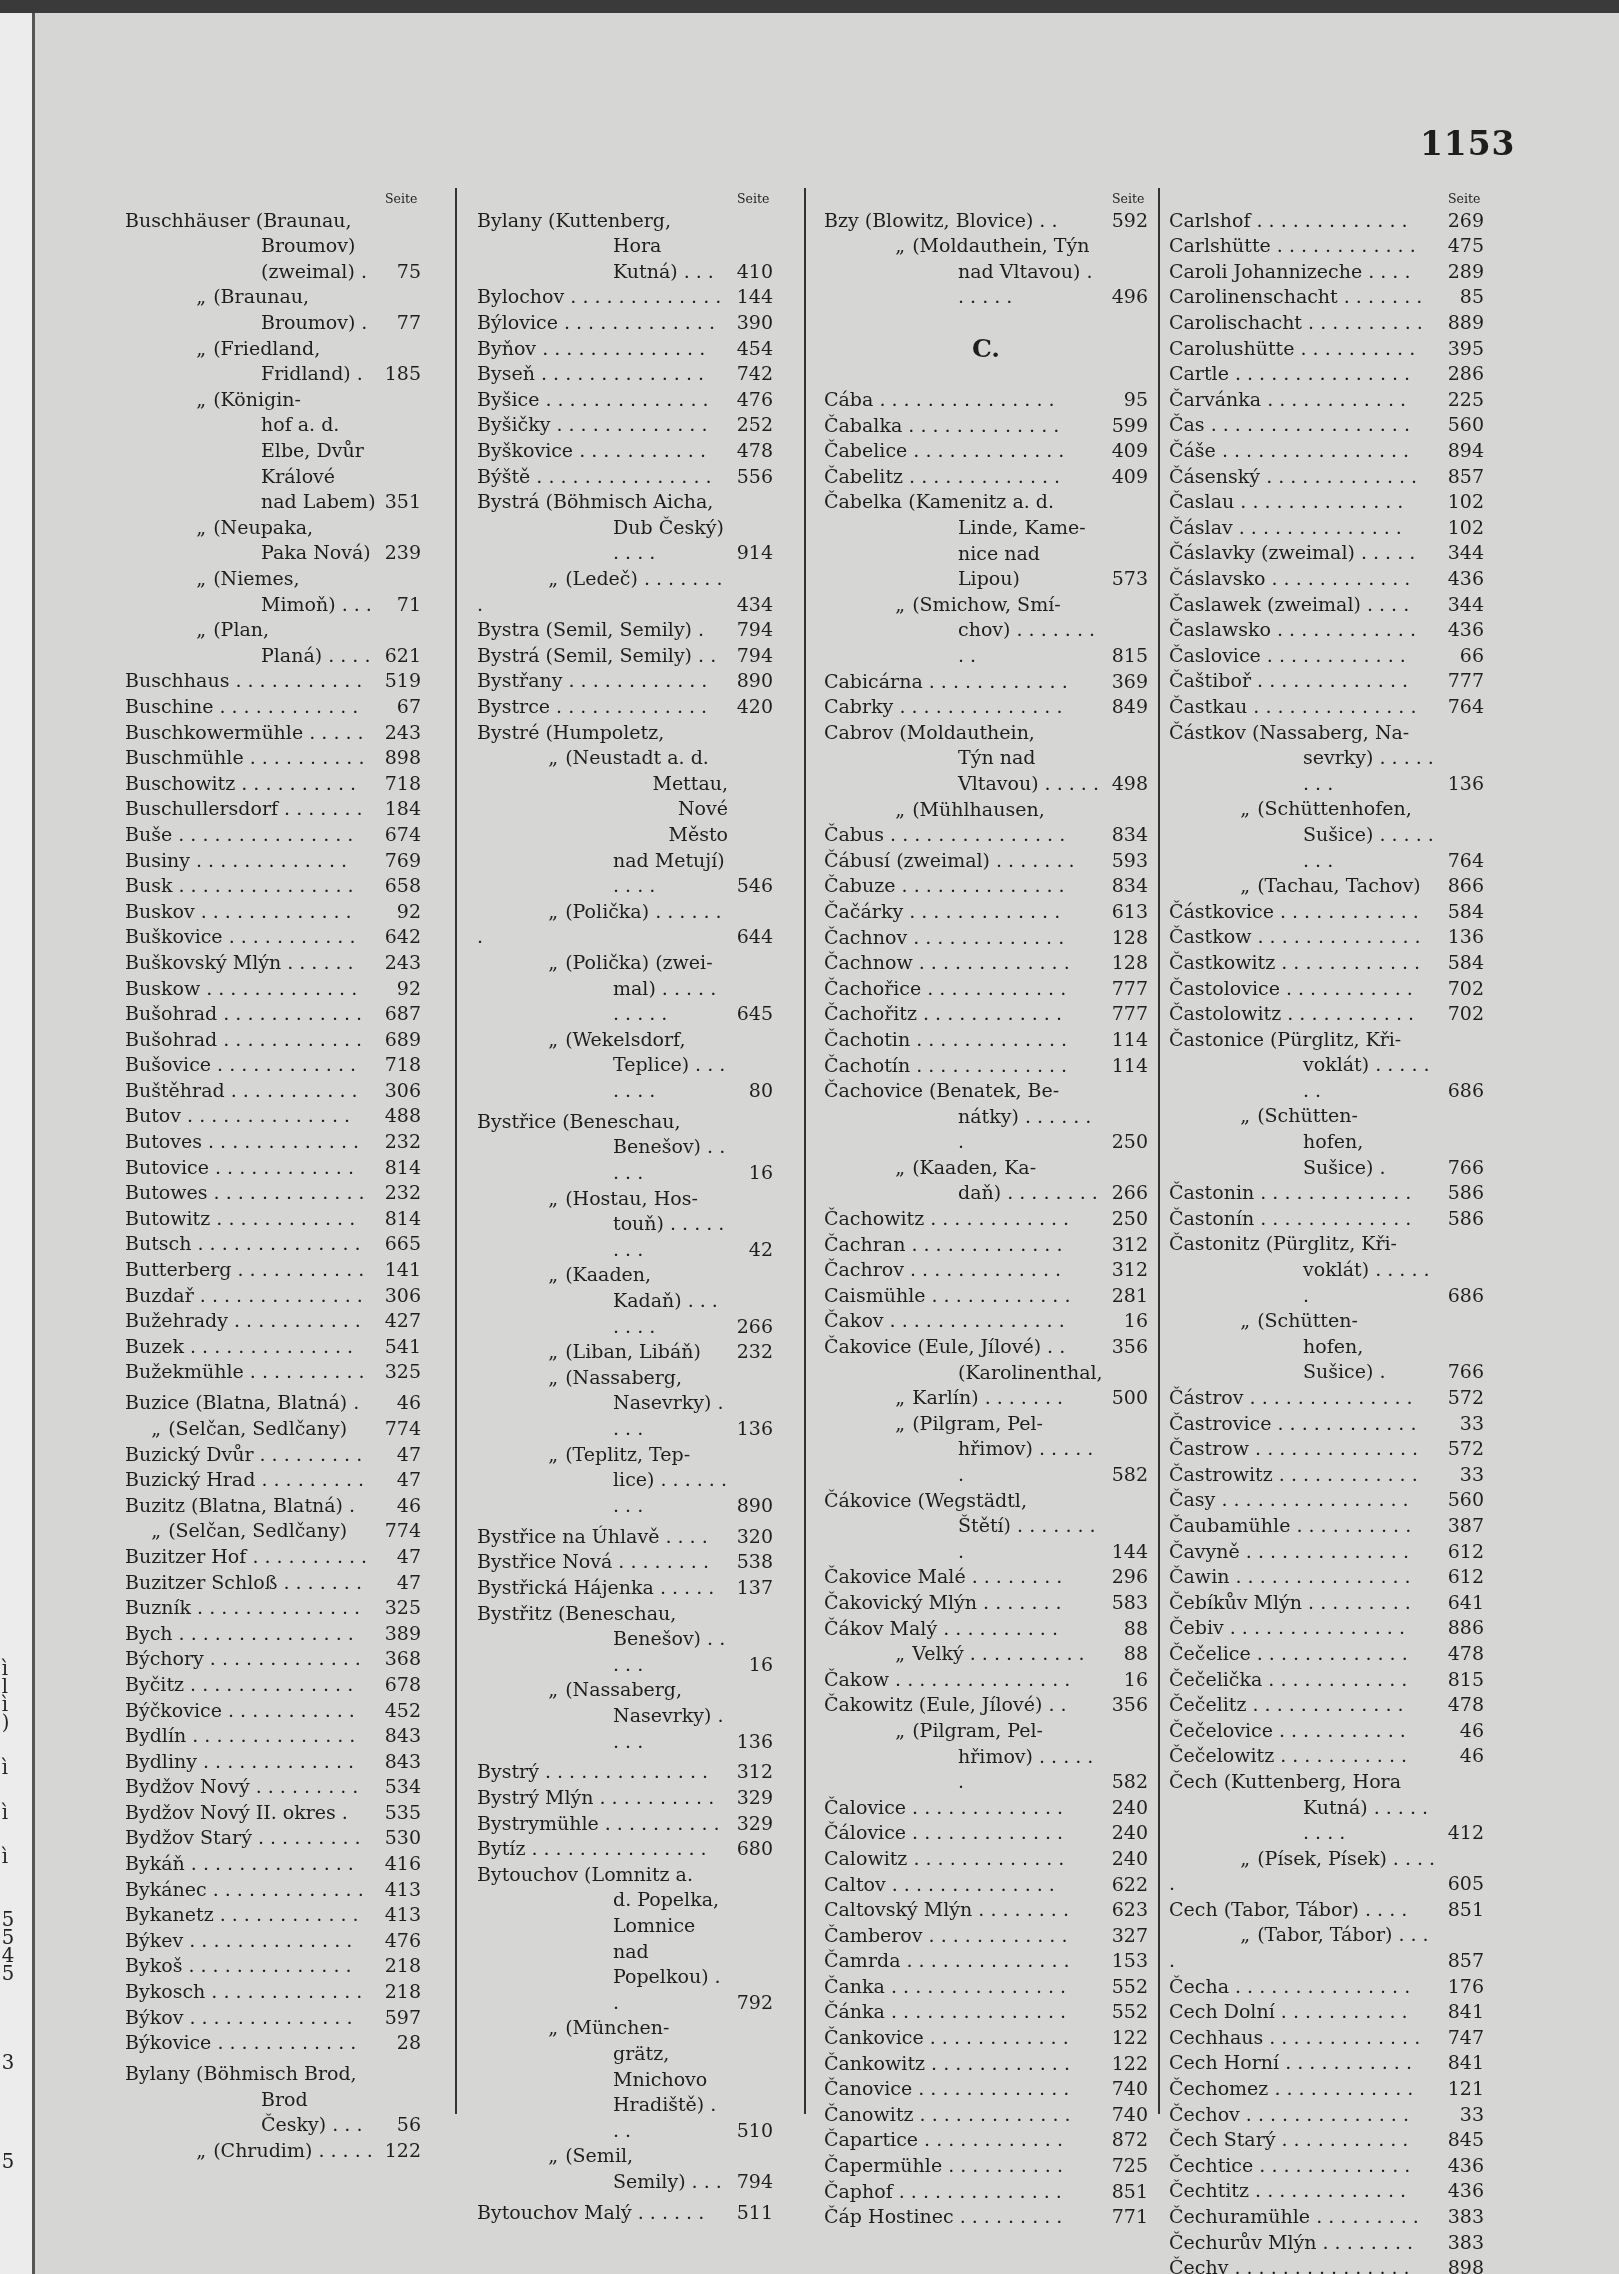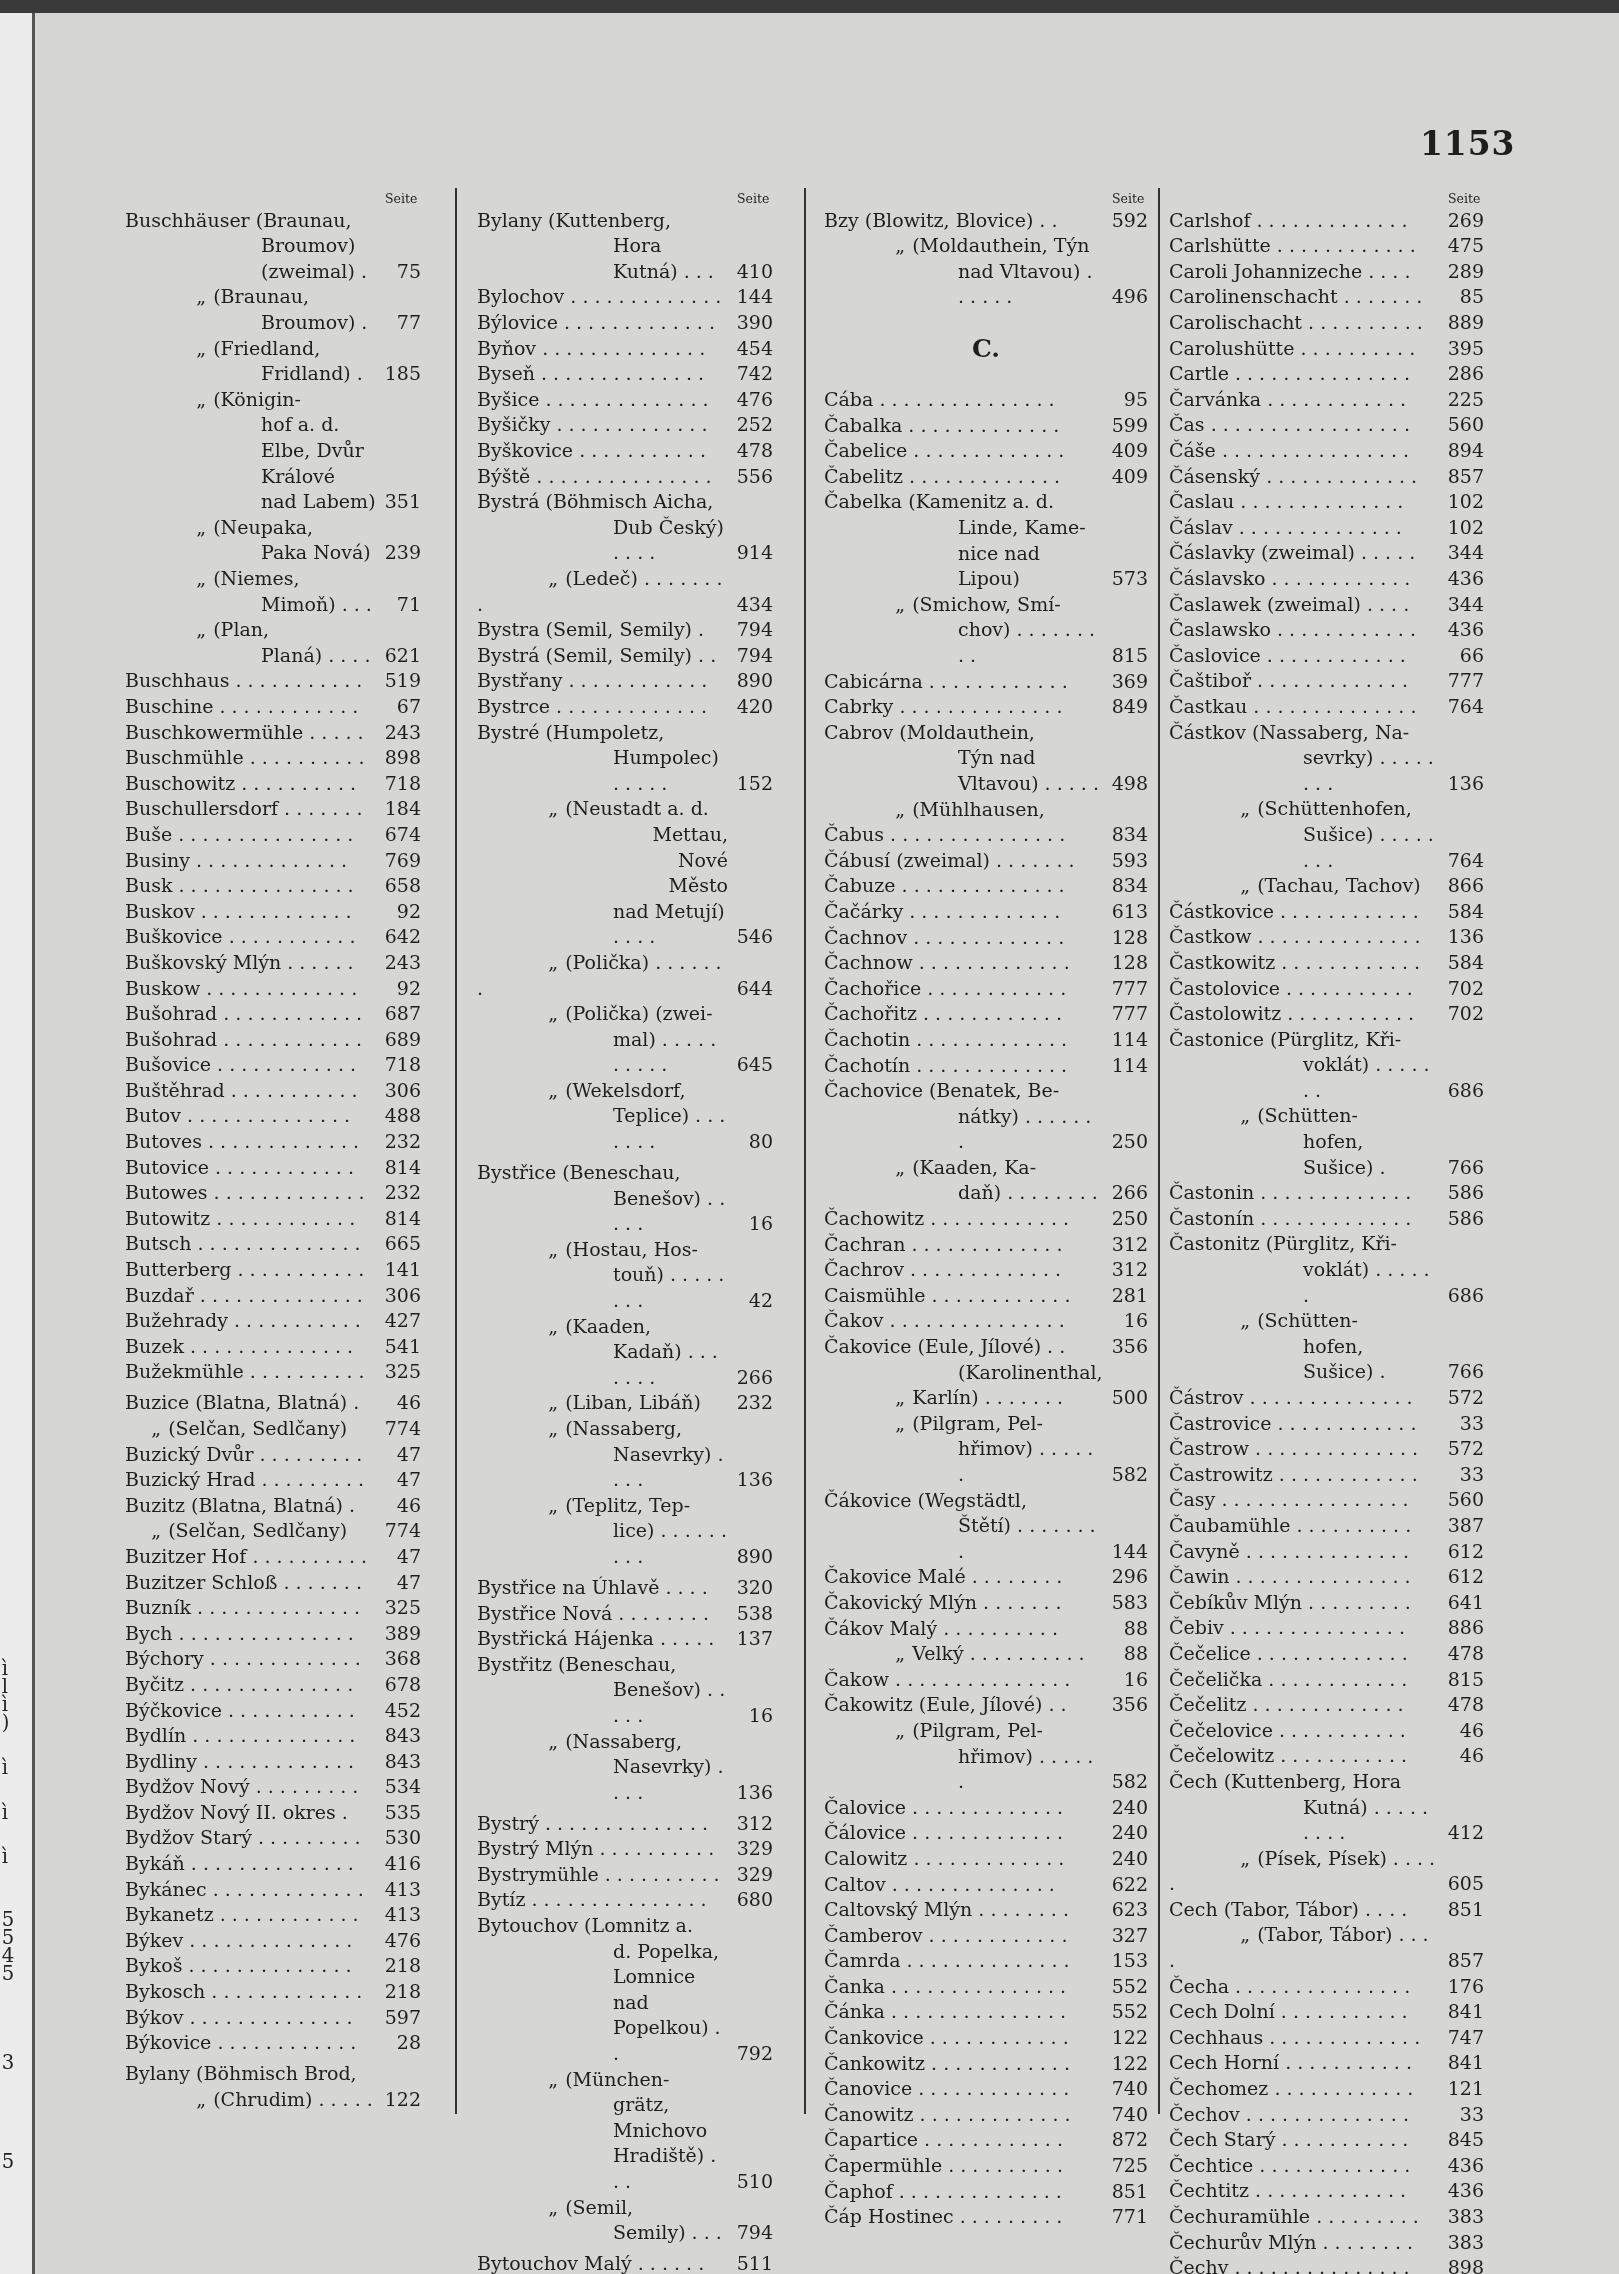--- a/index.html
+++ b/index.html
@@ -344,20 +344,24 @@
       <div class="row">
         <span class="name">Býkovice . . . . . . . . . . . .</span>
         <span class="page-no">28</span>
       </div>
       <div class="gap" style="height: 5.4px;"></div>
       <div class="row">
         <span class="name">Bylany (Böhmisch Brod,</span>
         <span class="page-no"></span>
       </div>
       <div class="row">
+        <span class="name" style="padding-left: 136px;">Brod Česky) . . .</span>
+        <span class="page-no">56</span>
+      </div>
+      <div class="row">
         <span class="name"><span class="ditto">„</span><span>(Chrudim) . . . . .</span></span>
         <span class="page-no">122</span>
       </div>
     </div>
 </div>
 <div class="sep" style="left:455px; height:1926px;"></div>
 
 <div class="col" id="col1" style="left:477px; width:296px;">
   <span class="seite" style="left:260px;">Seite</span>
   <div class="entries" style="width:296px;">
@@ -427,24 +431,20 @@
       </div>
       <div class="row">
         <span class="name">Bystrce . . . . . . . . . . . . .</span>
         <span class="page-no">420</span>
       </div>
       <div class="row">
         <span class="name">Bystré (Humpoletz,</span>
         <span class="page-no"></span>
       </div>
       <div class="row">
-        <span class="name" style="padding-left: 136px;">Humpolec) . . . . .</span>
-        <span class="page-no">152</span>
-      </div>
-      <div class="row">
         <span class="name"><span class="ditto">„</span><span>(Neustadt a. d.</span></span>
         <span class="page-no"></span>
       </div>
       <div class="row">
         <span class="name" style="padding-left: 136px; text-align: right;">Mettau, Nové Město</span>
         <span class="page-no"></span>
       </div>
       <div class="row">
         <span class="name" style="padding-left: 136px;">nad Metují) . . . .</span>
         <span class="page-no">546</span>

